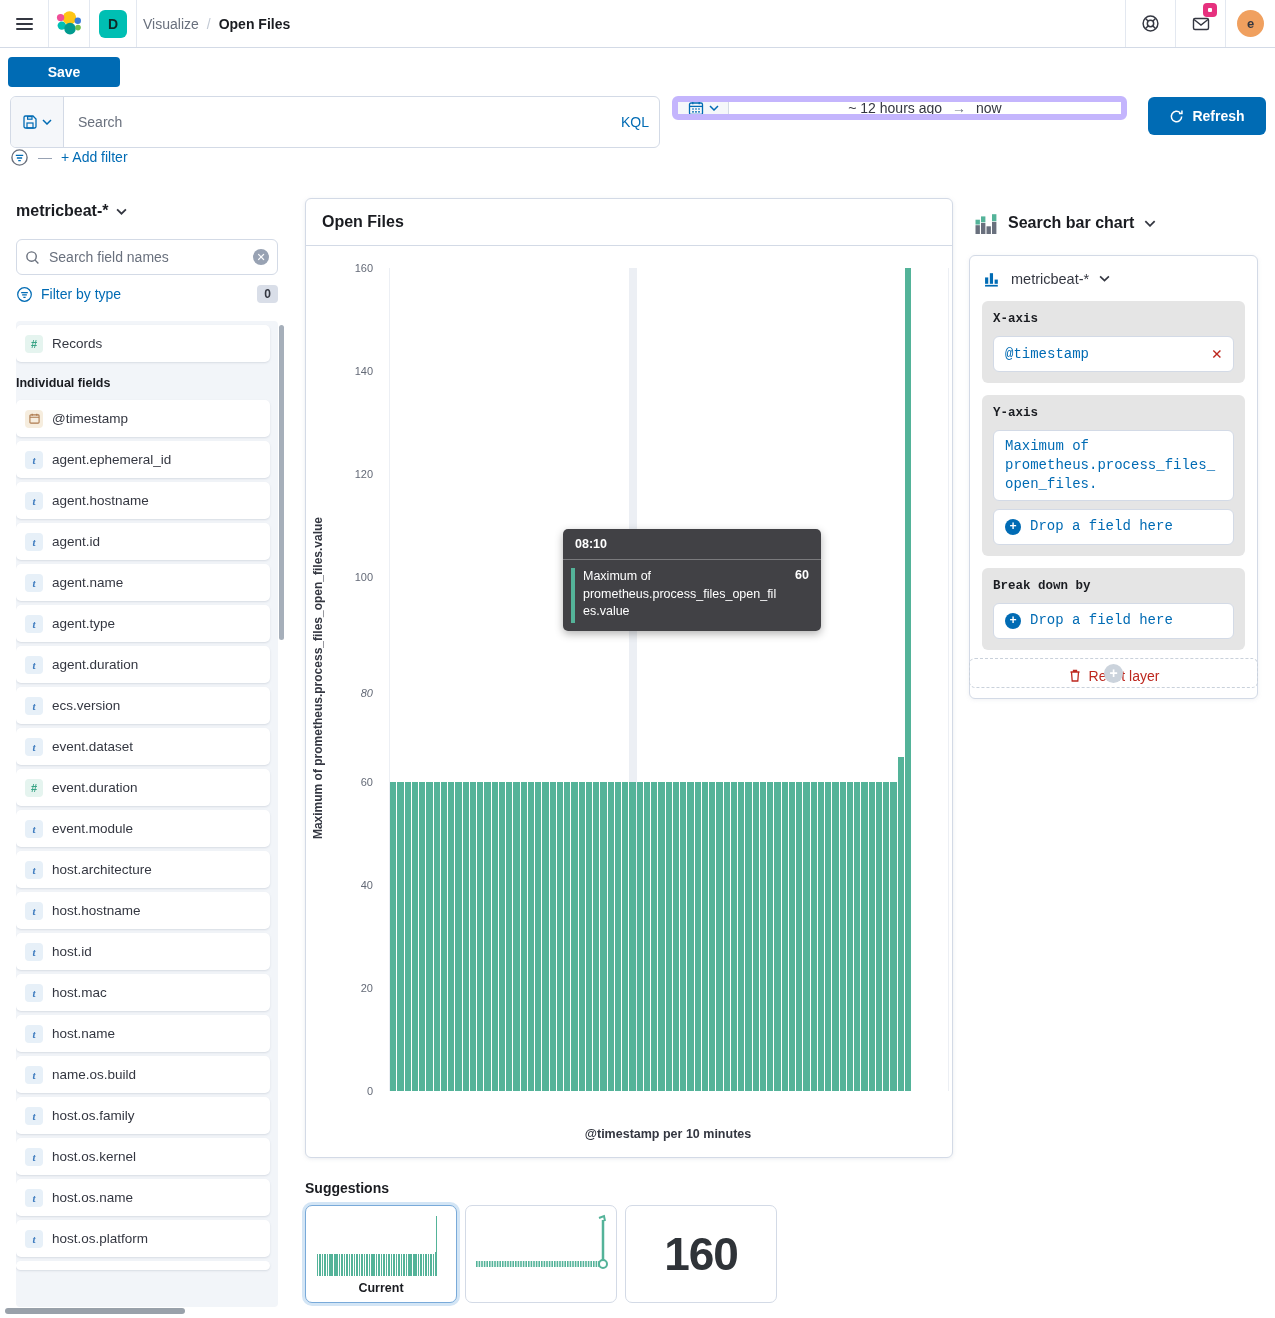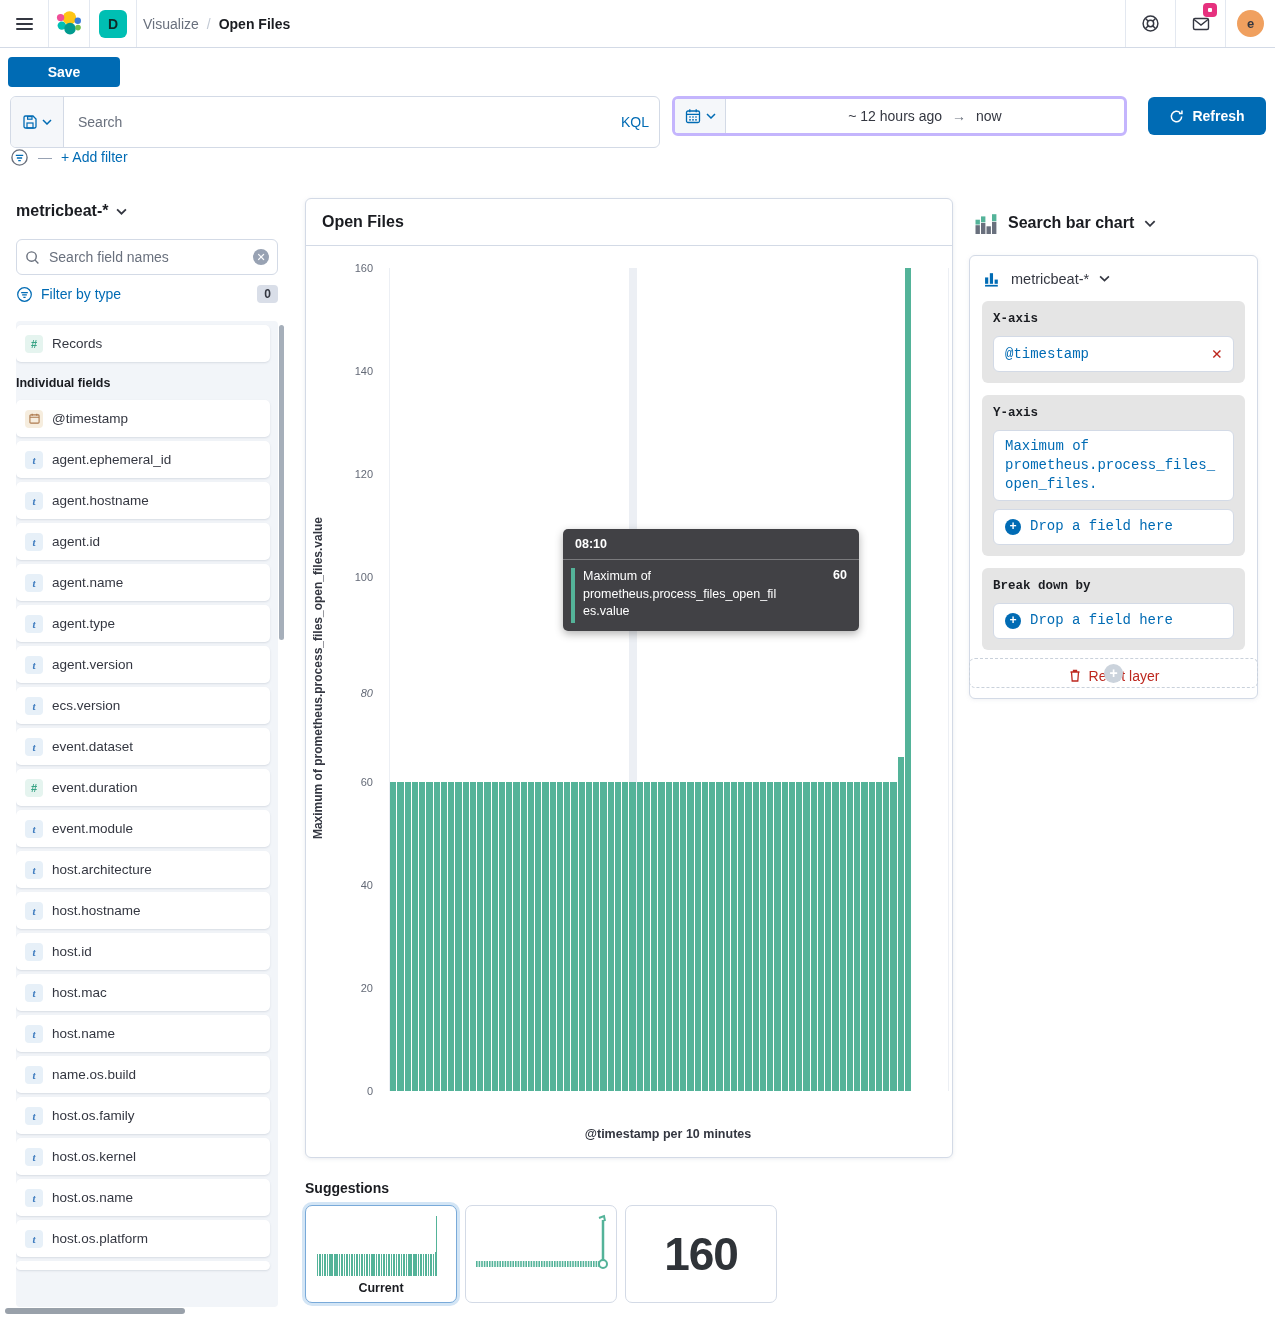--- a/index.html
+++ b/index.html
@@ -37,22 +37,22 @@
             font-family:"Liberation Sans",sans-serif;}
   .search-group{position:absolute;left:10px;top:96px;width:650px;height:52px;display:flex;
                 border:1px solid #D3DAE6;border-radius:6px;background:#fff;overflow:hidden;box-sizing:border-box;}
   .sq-seg{width:52px;background:#F5F7FA;border-right:1px solid #D3DAE6;display:flex;
           align-items:center;justify-content:center;gap:4px;cursor:pointer;}
   .search-input{flex:1;border:none;outline:none;padding:0 14px;font-size:14px;color:#343741;
                 font-family:"Liberation Sans",sans-serif;}
   .search-input::placeholder{color:#69707D;}
   .kql-seg{width:48px;display:flex;align-items:center;justify-content:center;color:#006BB4;
            font-size:14px;cursor:pointer;}
-  .date-group{position:absolute;left:672px;top:96px;width:455px;height:40px;display:flex;
-              border:3px solid #c4b5fd;border-radius:6px;background:#fff;overflow:hidden;box-sizing:border-box;}
+  .date-group{position:absolute;left:672px;top:96px;width:455px;height:24px;display:flex;
+              border:6px solid #c4b5fd;border-radius:6px;background:#fff;overflow:hidden;box-sizing:border-box;}
   .cal-seg{width:50px;background:#F5F7FA;border-right:1px solid #D3DAE6;display:flex;
            align-items:center;justify-content:center;gap:5px;cursor:pointer;}
   .range-seg{flex:1;display:flex;align-items:center;justify-content:center;gap:10px;font-size:14px;cursor:pointer;}
   .range-arrow{color:#69707D;}
   .refresh-btn{position:absolute;left:1148px;top:97px;width:118px;height:38px;background:#006BB4;
                border:none;border-radius:6px;color:#fff;font-weight:bold;font-size:14px;display:flex;
                align-items:center;justify-content:center;gap:8px;cursor:pointer;font-family:"Liberation Sans",sans-serif;}
   .filter-row{position:absolute;left:10px;top:146px;display:flex;align-items:center;gap:9px;height:22px;}
   .filter-dash{color:#98A2B3;}
   .add-filter{color:#006BB4;font-size:14px;cursor:pointer;}
@@ -99,21 +99,21 @@
               border-left:1px solid #ECEFF4;border-right:1px solid #ECEFF4;}
   .bar{position:absolute;bottom:0;background:#54B399;}
   .hover-band{position:absolute;top:0;bottom:0;background:#ECEFF4;}
   .ytick{position:absolute;right:calc(100% + 17px);font-size:11px;color:#646A77;white-space:nowrap;}
   .xtick{position:absolute;top:0;transform:translateX(-50%);font-size:11.5px;color:#646A77;white-space:nowrap;}
   .x-ticks{position:absolute;left:83px;top:904px;width:558px;height:16px;}
   .y-title{position:absolute;left:-168px;top:472px;width:360px;text-align:center;
            transform:rotate(-90deg);font-size:12px;font-weight:bold;color:#343741;}
   .x-title{position:absolute;left:83px;top:928px;width:558px;text-align:center;
            font-size:12.5px;font-weight:bold;color:#343741;}
-  .tooltip{position:absolute;left:257px;top:330px;width:296px;background:rgba(57,57,61,.96);
+  .tooltip{position:absolute;left:257px;top:330px;width:258px;background:rgba(57,57,61,.96);
            border-radius:5px;box-shadow:0 3px 8px rgba(0,0,0,.3);color:#fff;z-index:5;}
   .tt-head{font-size:12.5px;font-weight:bold;padding:8px 12px;border-bottom:1px solid rgba(255,255,255,.3);}
   .tt-body{display:flex;align-items:stretch;}
   .tt-stripe{width:4px;background:#54B399;margin:8px 0 8px 8px;flex:none;}
   .tt-row{display:flex;flex:1;padding:8px 12px 10px 8px;gap:8px;}
   .tt-label{font-size:12.5px;line-height:1.4;width:196px;overflow-wrap:anywhere;}
   .tt-value{font-size:12.5px;font-weight:bold;margin-left:auto;}
 
   
   .chart-switch{position:absolute;left:975px;top:212px;display:flex;align-items:center;gap:10px;cursor:pointer;}
@@ -317,21 +317,21 @@
       <div class="field-row">
         <span class="tok tok-str">t</span>
         <span class="field-label">agent.name</span>
       </div>
       <div class="field-row">
         <span class="tok tok-str">t</span>
         <span class="field-label">agent.type</span>
       </div>
       <div class="field-row">
         <span class="tok tok-str">t</span>
-        <span class="field-label">agent.version</span>
+        <span class="field-label">agent.duration</span>
       </div>
       <div class="field-row">
         <span class="tok tok-str">t</span>
         <span class="field-label">ecs.version</span>
       </div>
       <div class="field-row">
         <span class="tok tok-str">t</span>
         <span class="field-label">event.dataset</span>
       </div>
       <div class="field-row">

